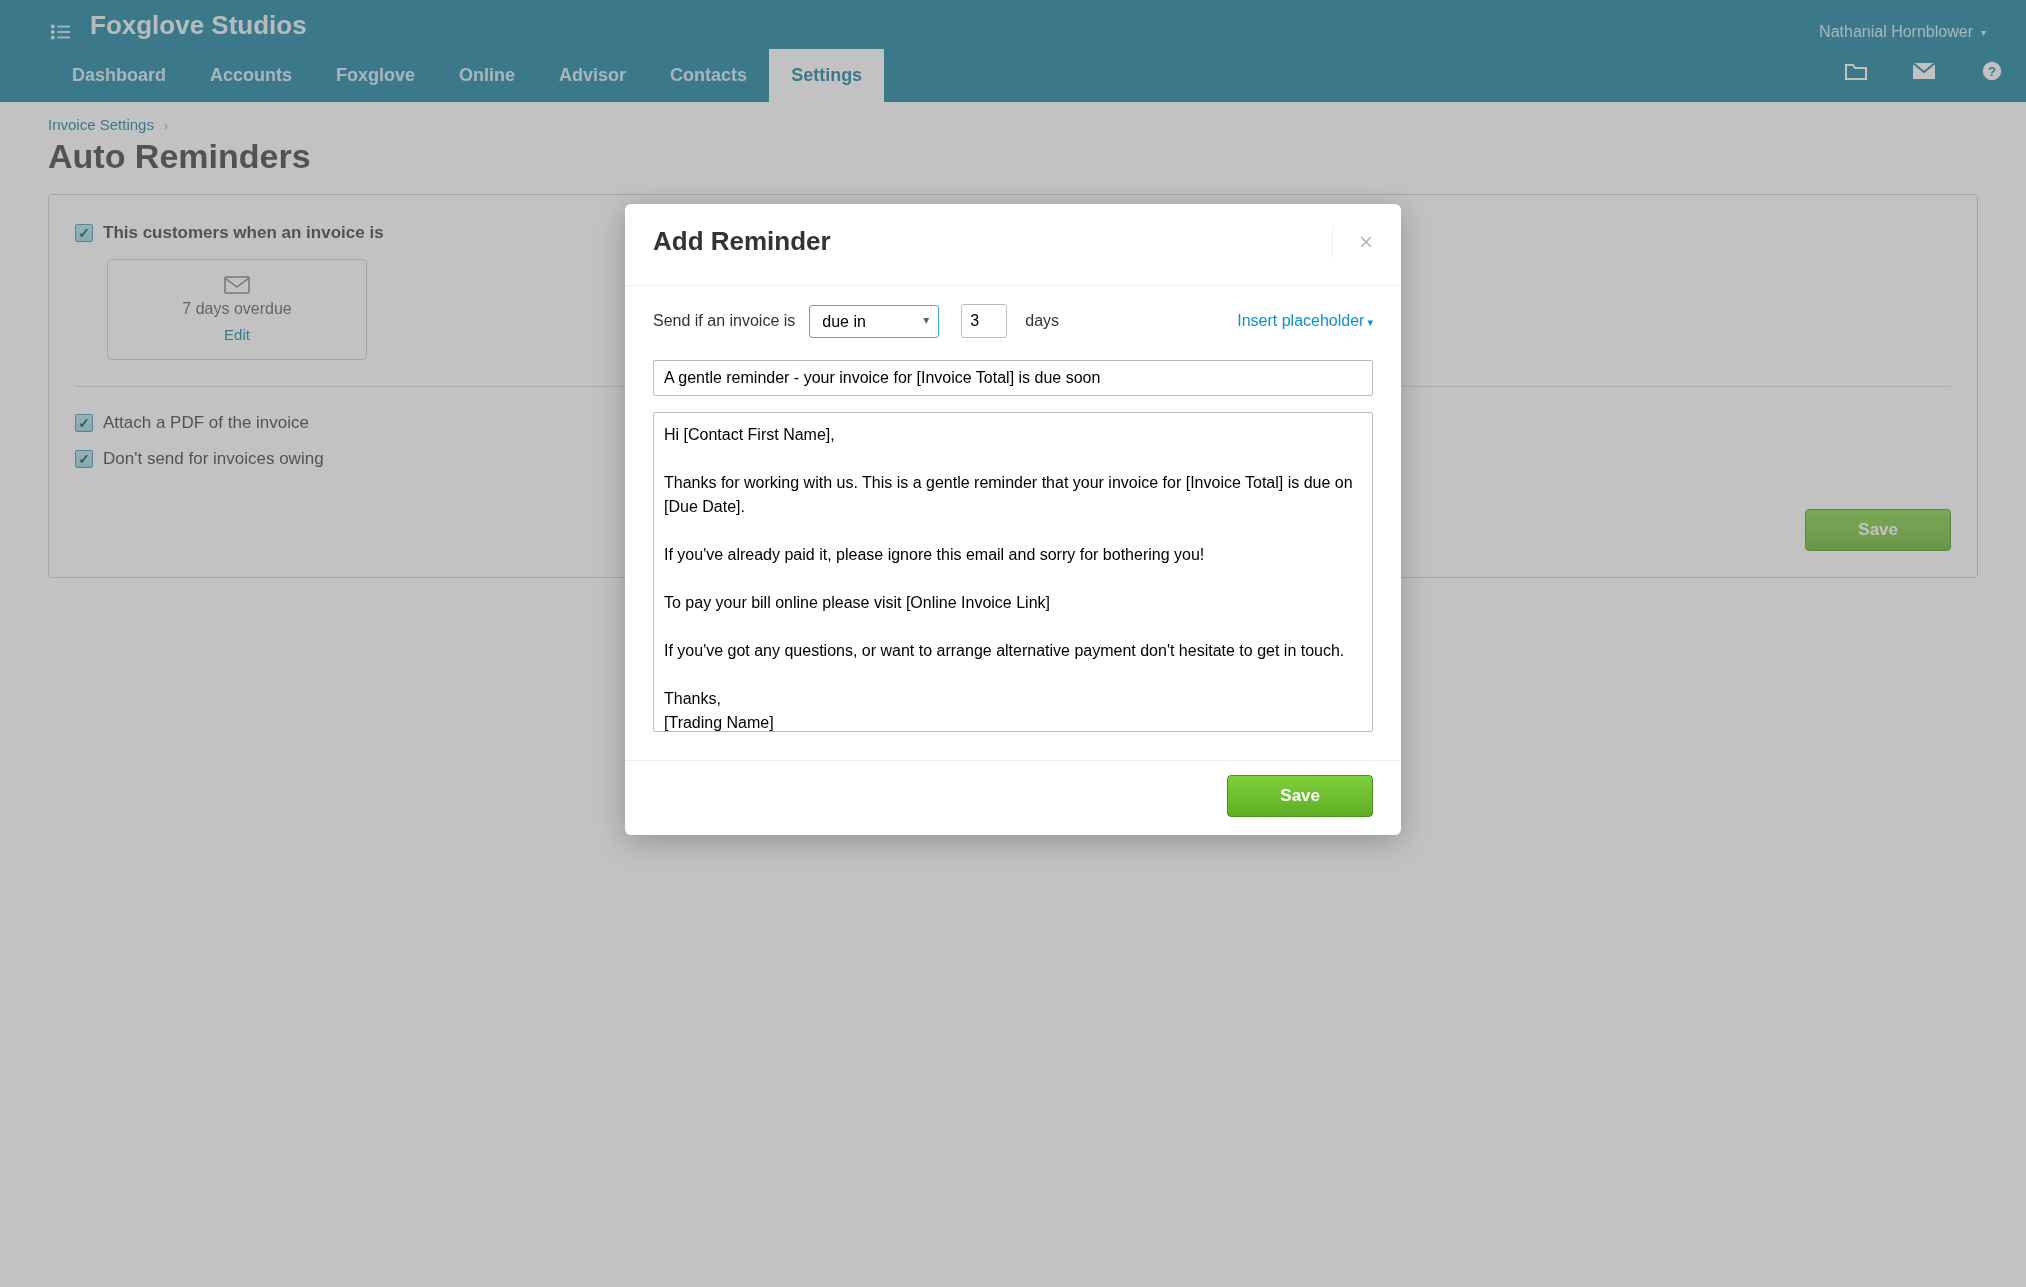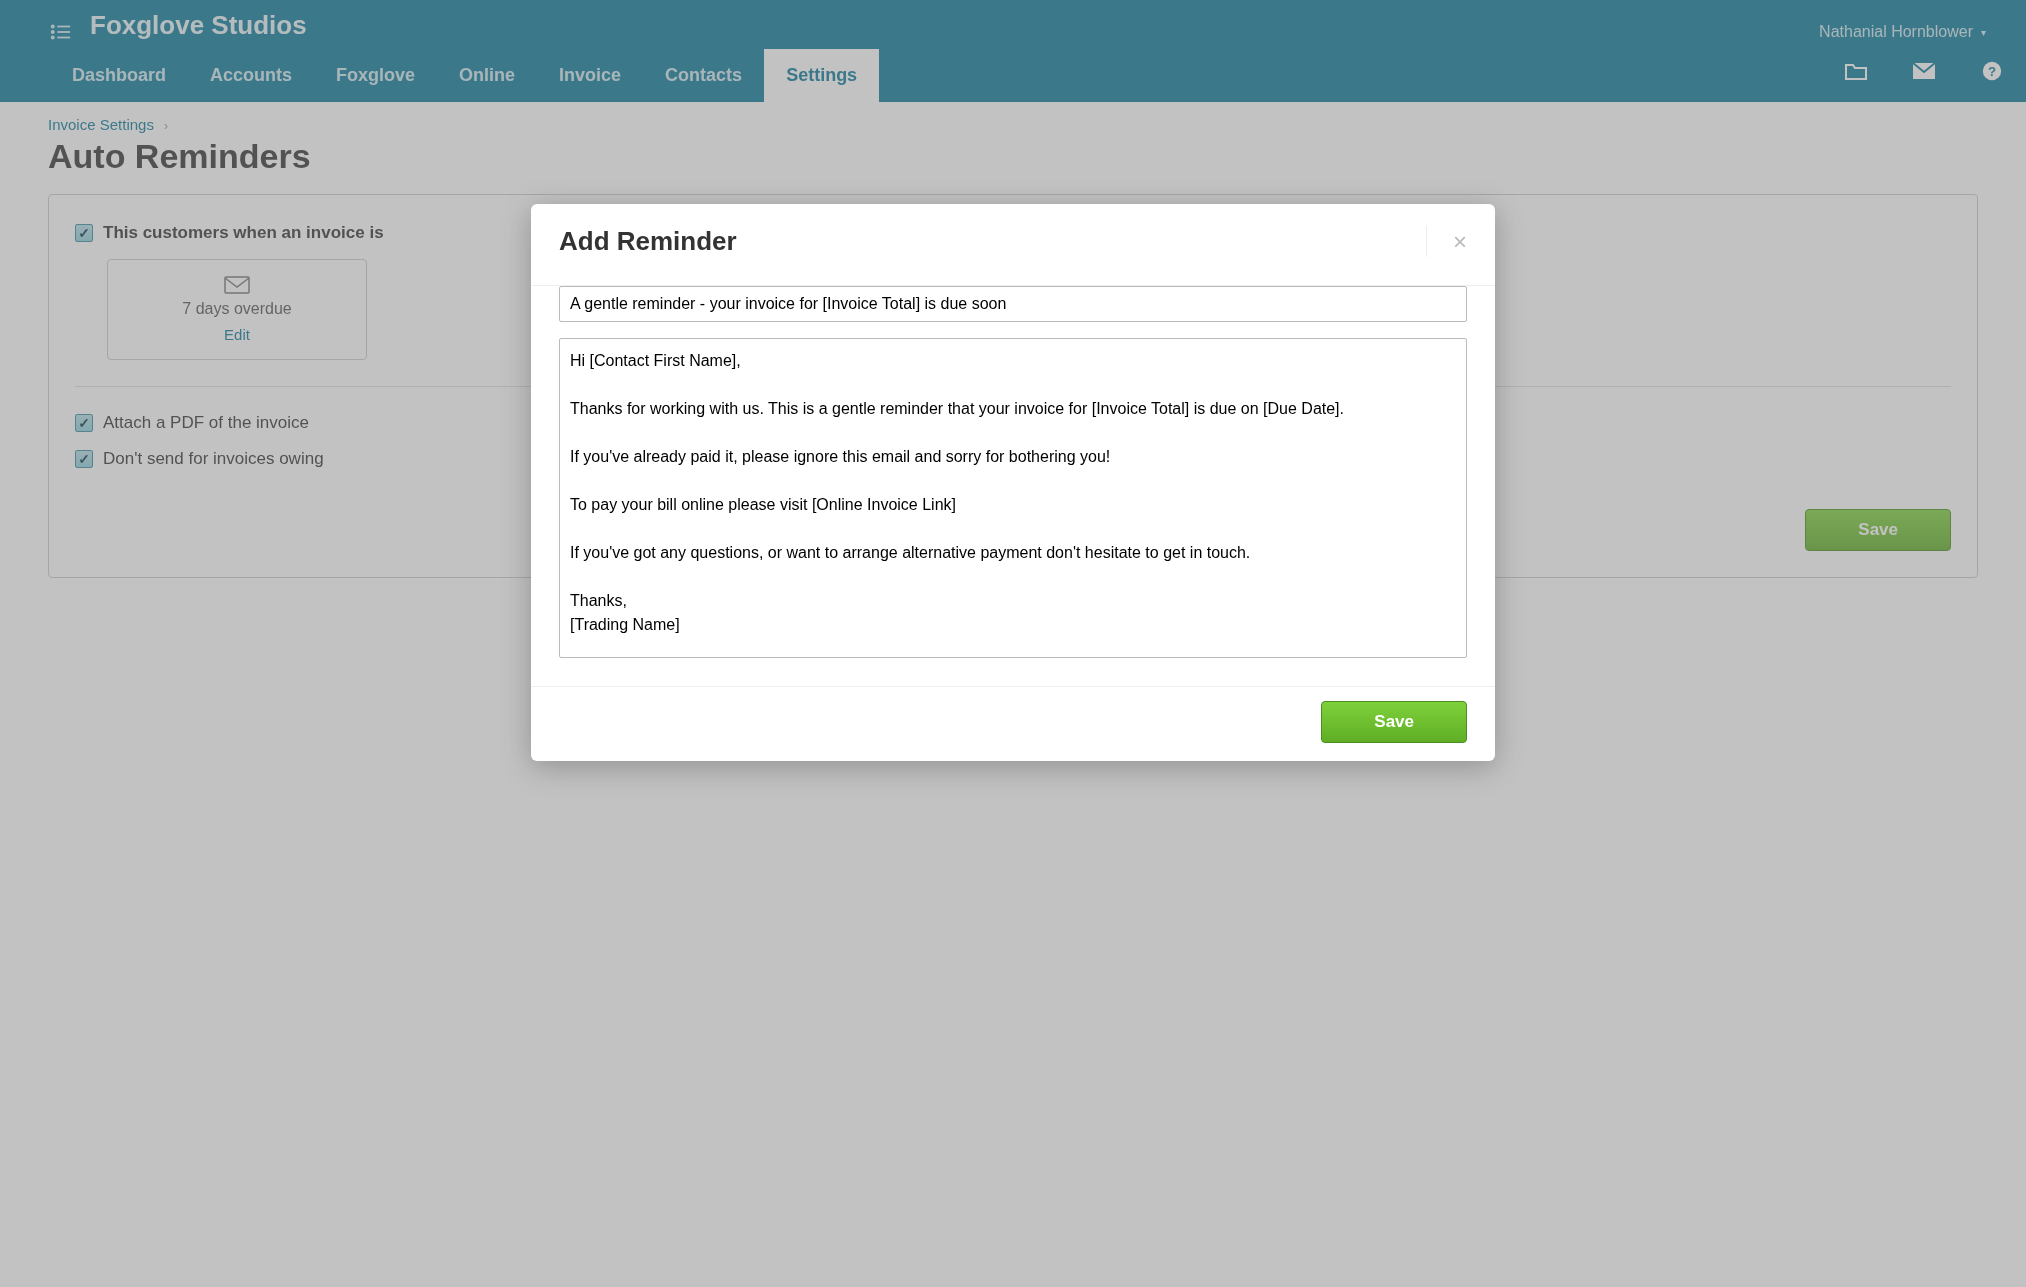--- a/index.html
+++ b/index.html
@@ -46,21 +46,21 @@
 
 .divider { border-top:1px solid #ddd; margin: 10px 0 26px 0; }
 
 .panel-footer { text-align:right; }
 .btn-save { background: linear-gradient(#7fd13b,#5fae25); border:1px solid #4a8e1d; color:#fff; font-weight:700; font-size:17px; padding:10px 52px; border-radius:4px; cursor:pointer; }
 
 
 .overlay { position:fixed; inset:0; background:rgba(120,120,120,0.45); }
 
 
-.modal { position:fixed; top:204px; left:50%; transform:translateX(-50%); width:964px; background:#fff; border-radius:6px; box-shadow:0 6px 30px rgba(0,0,0,0.25); overflow:hidden; }
+.modal { position:fixed; top:204px; left:50%; transform:translateX(-50%); width:776px; background:#fff; border-radius:6px; box-shadow:0 6px 30px rgba(0,0,0,0.25); overflow:hidden; }
 .modal-head { display:flex; align-items:center; padding:22px 28px 28px 28px; }
 .modal-title { font-size:26px; font-weight:700; color:#333; }
 .modal-close { margin-left:auto; border-left:1px solid #eee; padding-left:26px; align-self:stretch; display:flex; align-items:center; cursor:pointer; color:#bbb; font-size:24px; }
 
 .modal-body { padding: 0 28px 24px 28px; border-top:1px solid #eee; }
 .cfg-row { display:flex; align-items:center; gap:14px; padding:18px 0 22px 0; }
 .cfg-label { font-size:16px; color:#333; }
 .sel { border:1px solid #3ab3cc; border-radius:3px; padding:7px 28px 7px 12px; font-size:16px; background:#fff; appearance:none; position:relative; width:130px; }
 .sel-wrap { position:relative; display:inline-block; }
 .sel-wrap::after { content:"▾"; position:absolute; right:10px; top:8px; color:#666; pointer-events:none; font-size:12px; }
@@ -96,21 +96,21 @@
     <div class="topbar-right">
       <span>Nathanial Hornblower</span>
       <span class="user-chevron">▾</span>
     </div>
   </div>
   <div class="navbar">
     <div class="nav-item">Dashboard</div>
     <div class="nav-item">Accounts</div>
     <div class="nav-item">Foxglove</div>
     <div class="nav-item">Online</div>
-    <div class="nav-item">Invoice</div>
+    <div class="nav-item">Advisor</div>
     <div class="nav-item">Contacts</div>
     <div class="nav-item active">Settings</div>
     <div class="nav-spacer"></div>
     <span class="nav-icon">
       <svg viewBox="0 0 24 20">
           <path d="M2 4h7l2 3h11v11H2z" fill="none" stroke="#fff" stroke-width="2"></path>
         </svg>
     </span>
     <span class="nav-icon">
       <svg viewBox="0 0 24 18">
@@ -171,20 +171,31 @@
 </div>
 
 <div class="overlay"></div>
 
 <div class="modal">
   <div class="modal-head">
     <div class="modal-title">Add Reminder</div>
     <div class="modal-close">×</div>
   </div>
   <div class="modal-body">
+    <div class="cfg-row">
+      <span class="cfg-label">Send if an invoice is</span>
+      <span class="sel-wrap">
+        <select class="sel">
+          <option>due in</option>
+        </select>
+      </span>
+      <input class="num-input" value="3" style="">
+      <span class="days-lbl">days</span>
+      <span class="insert-ph">Insert placeholder</span>
+    </div>
     <input class="subject-input" value="A gentle reminder - your invoice for [Invoice Total] is due soon" style="">
     <textarea class="body-text" style="">Hi [Contact First Name],
 
 Thanks for working with us. This is a gentle reminder that your invoice for [Invoice Total] is due on [Due Date].
 
 If you've already paid it, please ignore this email and sorry for bothering you!
 
 To pay your bill online please visit [Online Invoice Link]
 
 If you've got any questions, or want to arrange alternative payment don't hesitate to get in touch.

